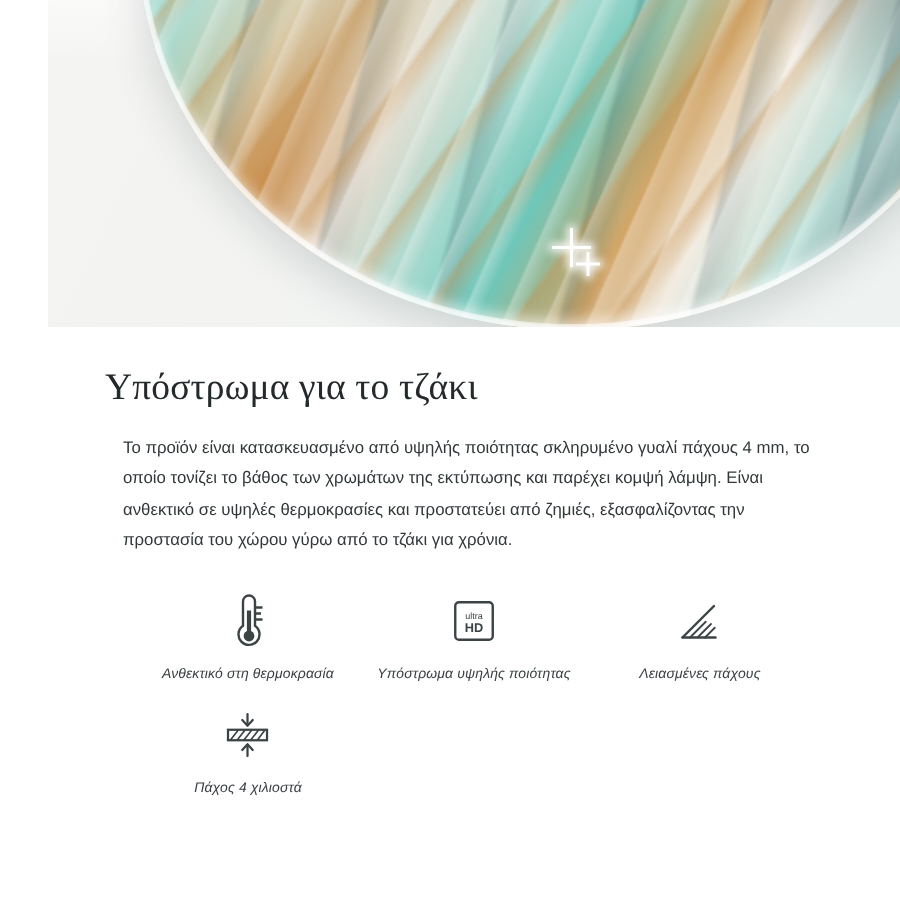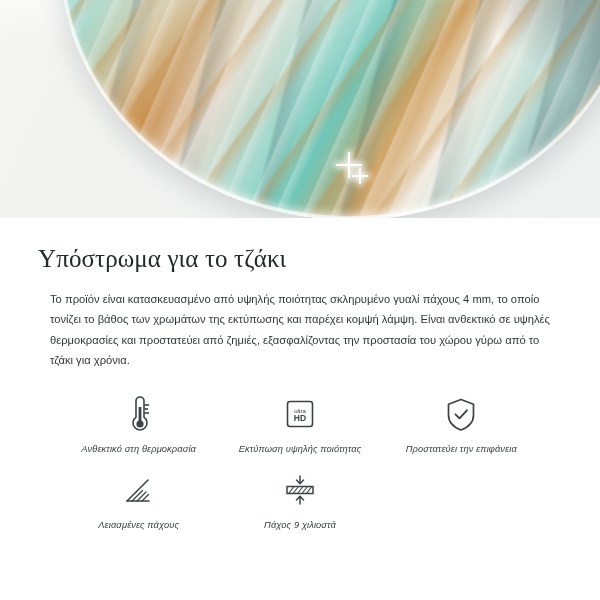--- a/index.html
+++ b/index.html
@@ -13,20 +13,21 @@
     background: #ffffff;
     font-family: "Liberation Sans", sans-serif;
     color: #2b2b2b;
   }
   .page {
     position: relative;
     width: 600px;
     height: 600px;
     background: #ffffff;
     box-sizing: border-box;
+    padding-left: 32px;
   }
 
   
   .hero {
     position: relative;
     width: 600px;
     height: 218px;
     overflow: hidden;
     background: #f7f7f6;
   }
@@ -232,32 +233,23 @@
       </div>
 
       <div class="feature">
         <div class="icon-wrap">
           <svg width="38" height="36" viewBox="0 0 38 36">
             <rect x="6.5" y="4.5" width="25" height="25" rx="2.5" fill="none" stroke="#3c4345" stroke-width="1.6"></rect>
             <text x="19" y="15.5" text-anchor="middle" font-family="Liberation Sans, sans-serif" font-size="6" fill="#3c4345">ultra</text>
             <text x="19" y="24" text-anchor="middle" font-family="Liberation Sans, sans-serif" font-size="8.5" font-weight="bold" fill="#3c4345">HD</text>
           </svg>
         </div>
-        <div class="caption">Εκτύπωση υψηλής ποιότητας</div>
-      </div>
-
-      <div class="feature">
-        <div class="icon-wrap">
-          <svg width="34" height="40" viewBox="0 0 34 40">
-            <path d="M17 4.5 L29.5 9.2 V20 c0 7.6 -5.6 12.4 -12.5 15 C10.1 32.4 4.5 27.6 4.5 20 V9.2 Z" fill="none" stroke="#3c4345" stroke-width="1.7" stroke-linejoin="round"></path>
-            <path d="M11.5 19.3 l4 4 7.4 -8" fill="none" stroke="#3c4345" stroke-width="1.9" stroke-linecap="round" stroke-linejoin="round"></path>
-          </svg>
-        </div>
-        <div class="caption">Προστατεύει την επιφάνεια</div>
-      </div>
+        <div class="caption">Υπόστρωμα υψηλής ποιότητας</div>
+      </div>
+
 
 
       <div class="feature">
         <div class="icon-wrap">
           <svg width="36" height="34" viewBox="0 0 36 34">
             <path d="M6 27 L27 6" stroke="#3c4345" stroke-width="1.6" stroke-linecap="round"></path>
             <path d="M6 27 H28" stroke="#3c4345" stroke-width="1.6" stroke-linecap="round"></path>
             <path d="M11 27 L21.5 16.5" stroke="#3c4345" stroke-width="1.2" stroke-linecap="round"></path>
             <path d="M16 27 L25 18" stroke="#3c4345" stroke-width="1.2" stroke-linecap="round"></path>
             <path d="M21 27 L27.5 20.5" stroke="#3c4345" stroke-width="1.2" stroke-linecap="round"></path>
@@ -270,18 +262,18 @@
         <div class="icon-wrap">
           <svg width="40" height="34" viewBox="0 0 40 34">
             <path d="M20 2 V9" stroke="#3c4345" stroke-width="1.5" stroke-linecap="round"></path>
             <path d="M16.5 6 L20 9.8 L23.5 6" fill="none" stroke="#3c4345" stroke-width="1.5" stroke-linecap="round" stroke-linejoin="round"></path>
             <rect x="7" y="12.5" width="26" height="7" fill="none" stroke="#3c4345" stroke-width="1.5"></rect>
             <path d="M8.5 19.5 L14 12.5 M13 19.5 L18.5 12.5 M17.5 19.5 L23 12.5 M22 19.5 L27.5 12.5 M26.5 19.5 L31.5 12.8" stroke="#3c4345" stroke-width="1.1"></path>
             <path d="M20 30 V23" stroke="#3c4345" stroke-width="1.5" stroke-linecap="round"></path>
             <path d="M16.5 26 L20 22.2 L23.5 26" fill="none" stroke="#3c4345" stroke-width="1.5" stroke-linecap="round" stroke-linejoin="round"></path>
           </svg>
         </div>
-        <div class="caption">Πάχος 9 χιλιοστά</div>
+        <div class="caption">Πάχος 4 χιλιοστά</div>
       </div>
 
     </div>
   </div>
 </div>
 
 </body></html>

